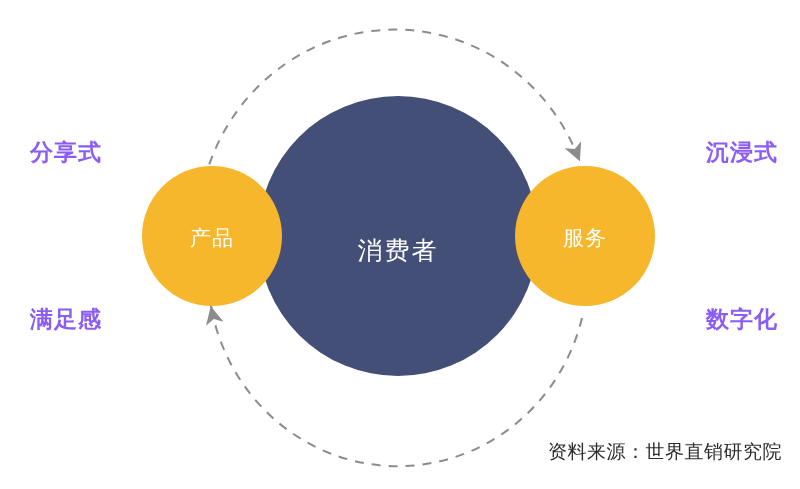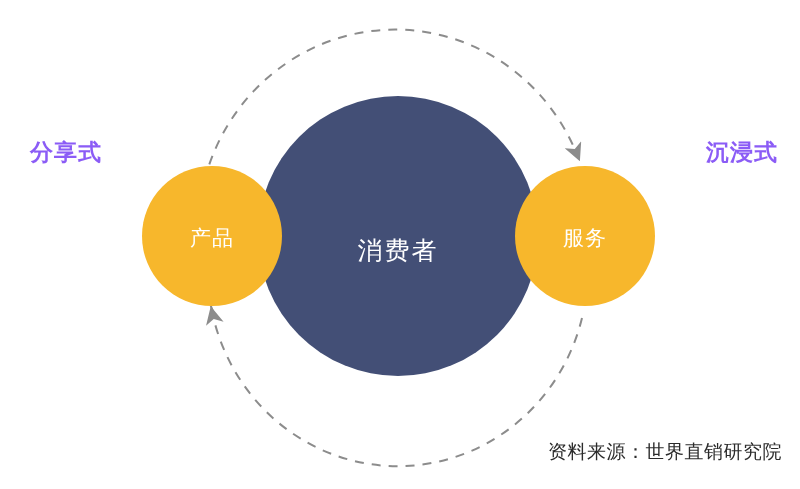--- a/index.html
+++ b/index.html
@@ -107,21 +107,23 @@
   </svg>
 
   <div class="circle-label center" style="left:398px; top:250px;">消费者</div>
 
   <div class="circle-label satellite" style="left:212px; top:238px;">产品</div>
 
   <div class="circle-label satellite" style="left:585px; top:238px;text-align:right;">服务</div>
 
   <div class="side-list left">
     <div class="side-item">分享式</div>
+    <div class="side-item">满足感</div>
   </div>
 
   <div class="side-list right">
     <div class="side-item">沉浸式</div>
+    <div class="side-item">数字化</div>
   </div>
 
   <div class="source-note">资料来源：世界直销研究院</div>
 
 </div>
 
 </body></html>

